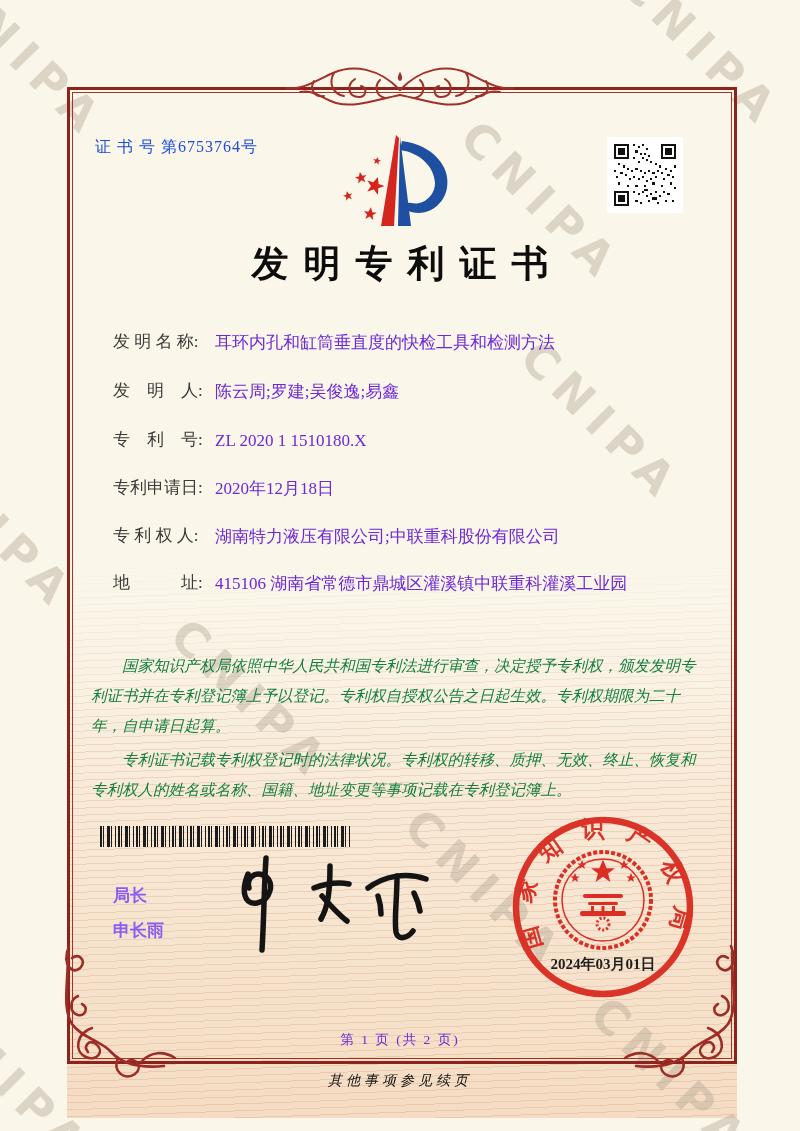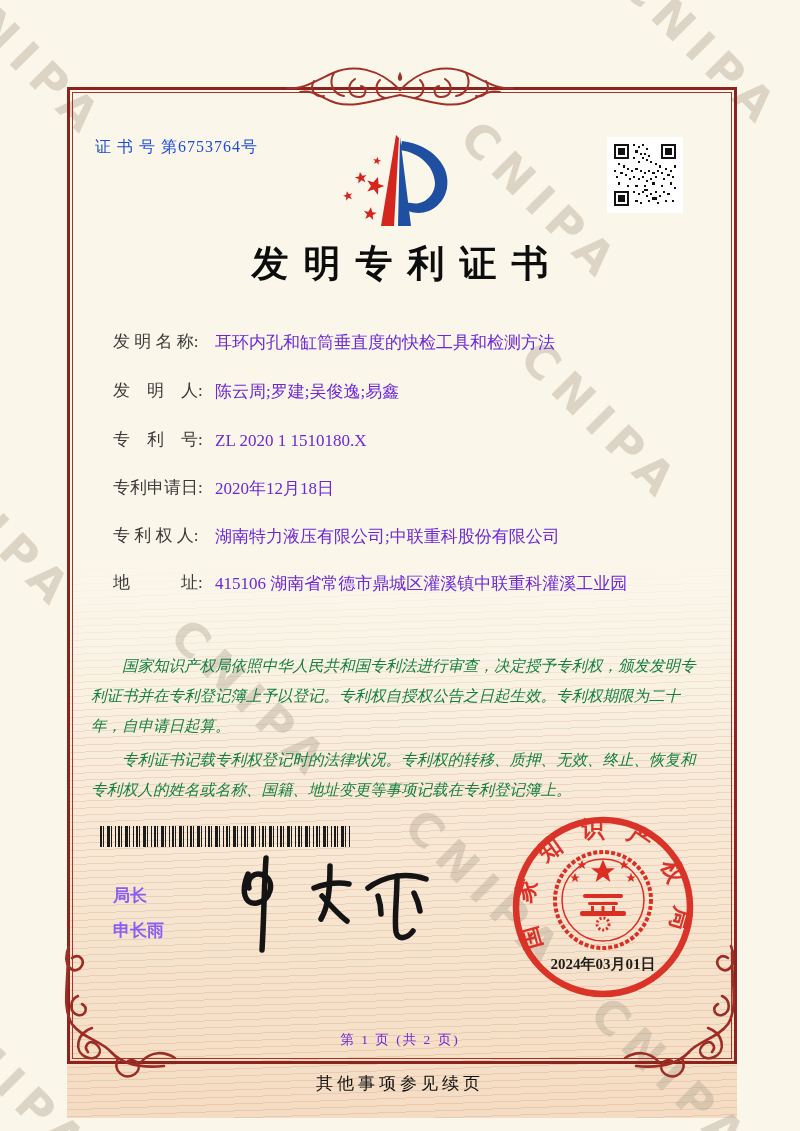--- a/index.html
+++ b/index.html
@@ -76,21 +76,21 @@
   .signature { position:absolute; z-index:6; left:218px; top:846px; }
   
   .seal { position:absolute; z-index:6; left:508px; top:812px; opacity:0.95; }
   
   .page-indicator {
     position:absolute; z-index:5; left:0; right:0; top:1031px; text-align:center;
     font-size:13.5px; color:#6d28d9; letter-spacing:2px;
   }
   .continuation {
     position:absolute; z-index:5; left:0; right:0; top:1072px; text-align:center;
-    font-size:17px; color:#101010; letter-spacing:4px;
+    font-size:14px; font-style:italic; color:#101010; letter-spacing:4px;
   }
 </style>
 </head>
 <body>
 
 <div class="page">
 
   <div class="waves"></div>
 
   <div class="wm" style="left:-28px; top:-34px;">CNIPA</div>

